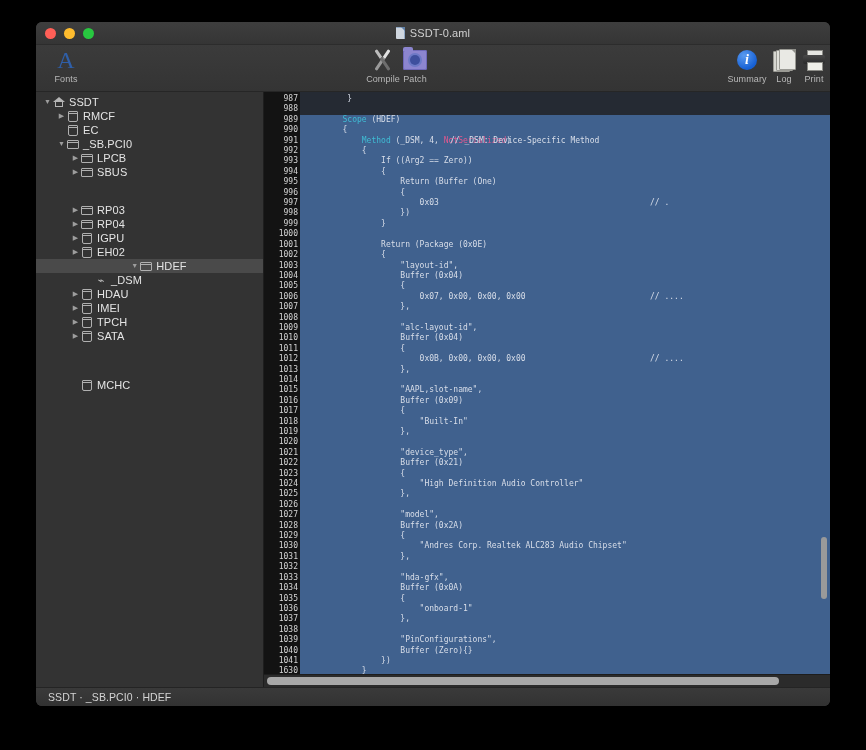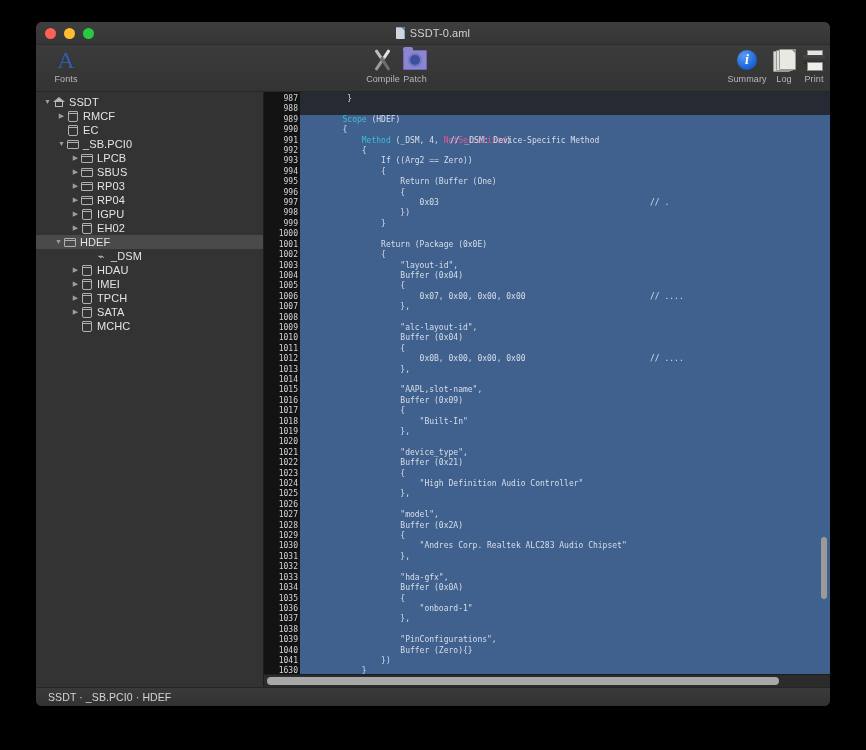--- a/index.html
+++ b/index.html
@@ -539,41 +539,41 @@
           <div class="trow" style="padding-left: 34px;">
             <span class="tri">▶</span>
             <span class="ic ic-fold"></span>
             <span class="tlabel">LPCB</span>
           </div>
           <div class="trow" style="padding-left: 34px;">
             <span class="tri">▶</span>
             <span class="ic ic-fold"></span>
             <span class="tlabel">SBUS</span>
           </div>
-          <div class="trow" style="padding-left: 34px;">
+          <div class="trow" style="padding-left: 34px; margin-top: 24px;">
             <span class="tri">▶</span>
             <span class="ic ic-fold"></span>
             <span class="tlabel">RP03</span>
           </div>
           <div class="trow" style="padding-left: 34px;">
             <span class="tri">▶</span>
             <span class="ic ic-fold"></span>
             <span class="tlabel">RP04</span>
           </div>
           <div class="trow" style="padding-left: 34px;">
             <span class="tri">▶</span>
             <span class="ic ic-dev"></span>
             <span class="tlabel">IGPU</span>
           </div>
           <div class="trow" style="padding-left: 34px;">
             <span class="tri">▶</span>
             <span class="ic ic-dev"></span>
             <span class="tlabel">EH02</span>
           </div>
-          <div class="trow selected" style="padding-left: 17px;">
+          <div class="trow selected" style="padding-left: 17px; justify-content: center;">
             <span class="tri">▼</span>
             <span class="ic ic-fold"></span>
             <span class="tlabel">HDEF</span>
           </div>
           <div class="trow" style="padding-left: 48px;">
             <span class="tri empty">▶</span>
             <span class="ic ic-meth">⌁</span>
             <span class="tlabel">_DSM</span>
           </div>
           <div class="trow" style="padding-left: 34px;">
@@ -589,21 +589,21 @@
           <div class="trow" style="padding-left: 34px;">
             <span class="tri">▶</span>
             <span class="ic ic-dev"></span>
             <span class="tlabel">TPCH</span>
           </div>
           <div class="trow" style="padding-left: 34px;">
             <span class="tri">▶</span>
             <span class="ic ic-dev"></span>
             <span class="tlabel">SATA</span>
           </div>
-          <div class="trow" style="padding-left: 34px;">
+          <div class="trow" style="padding-left: 34px; margin-top: 35px;">
             <span class="tri empty">▶</span>
             <span class="ic ic-dev"></span>
             <span class="tlabel">MCHC</span>
           </div>
         </div>
     </div>
 
     <div id="editor-pane">
       <div id="code-area">
         <div id="gutter">

